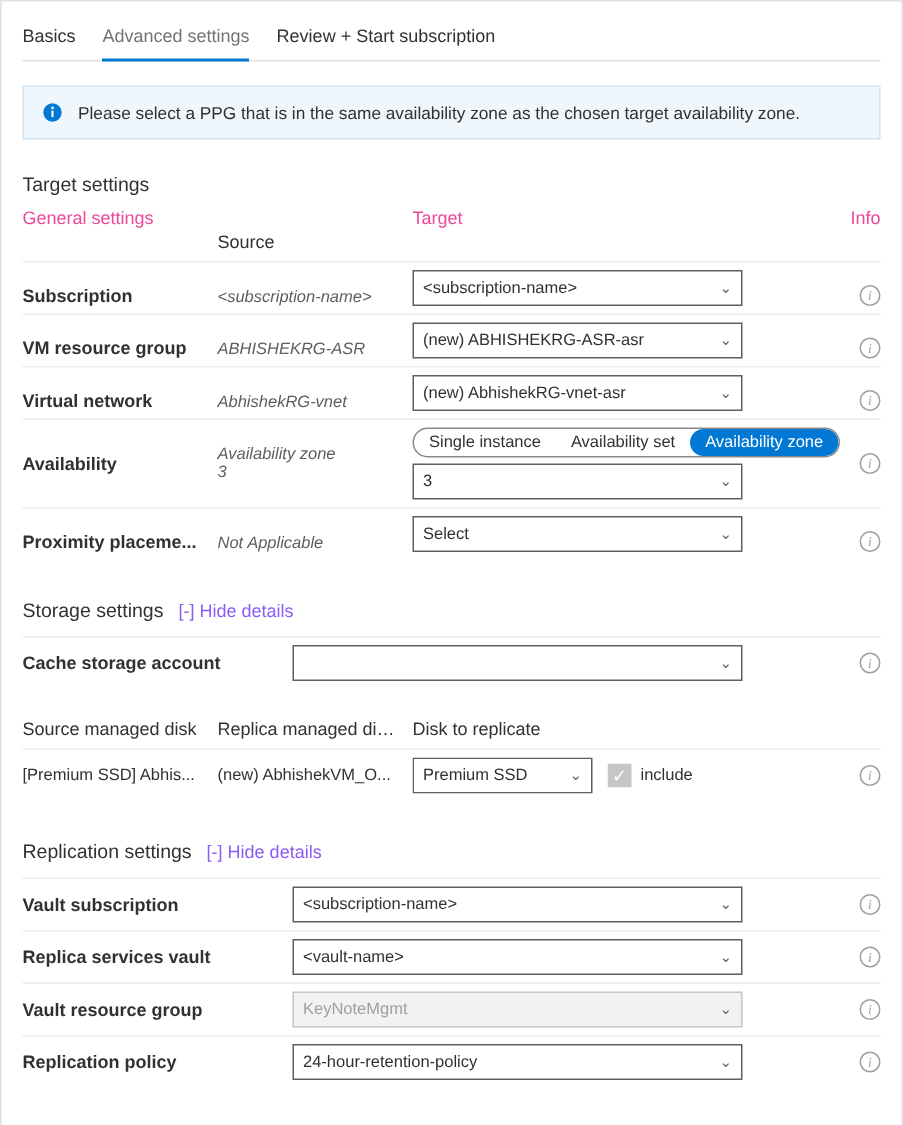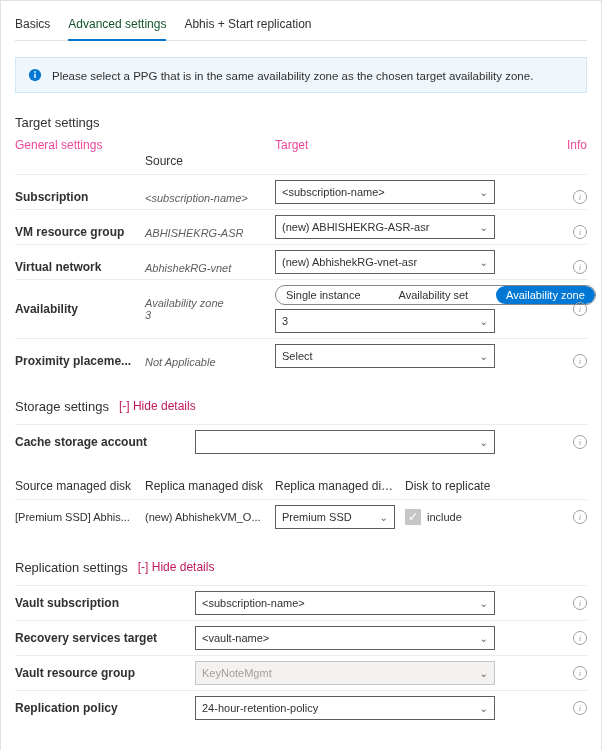--- a/index.html
+++ b/index.html
@@ -1,64 +1,64 @@
 <!DOCTYPE html>
 <html><head>
 <meta charset="utf-8">
 <style>
   * { box-sizing: border-box; margin: 0; padding: 0; }
   body { font-family: "Segoe UI", Arial, sans-serif; font-size: 12px; color: #323130; background: #fff; width: 602px; }
   .container { border: 1px solid #e1e1e1; padding: 12px 14px 20px 14px; }
   .tabs { display: flex; gap: 18px; border-bottom: 1px solid #e1e1e1; margin-bottom: 16px; }
   .tab { padding: 4px 0 8px 0; cursor: pointer; color: #323130; }
-  .tab.active { color: #14532d; border-bottom: 2px solid #0078d4; margin-bottom: -1px; font-weight: 400; }
+  .tab.active { color: #737373; border-bottom: 2px solid #0078d4; margin-bottom: -1px; font-weight: 400; }
   .info-banner { background: #eff6fc; border: 1px solid #d0e7f8; padding: 10px 12px; display: flex; align-items: flex-end; gap: 10px; margin-bottom: 22px; }
   .info-icon-svg { width: 14px; height: 14px; flex-shrink: 0; }
   .info-banner-text { font-size: 11.5px; color: #323130; }
   .section-title { font-size: 13px; color: #323130; margin-bottom: 8px; }
   .col-headers { display: flex; font-size: 12px; color: #323130; margin-bottom: 6px; }
   .cell-label { width: 130px; flex-shrink: 0; }
   .cell-source { width: 130px; flex-shrink: 0; font-style: italic; color: #605e5c; font-size: 11px; padding-right: 8px; }
   .cell-target { width: 220px; flex-shrink: 0; }
   .cell-info { flex: 1; text-align: right; }
   .row { display: flex; align-items: flex-end; padding: 5px 0; border-top: 1px solid #edebe9; }
   .row-label { width: 130px; flex-shrink: 0; font-weight: 600; font-size: 12px; overflow: hidden; text-overflow: ellipsis; white-space: nowrap; }
   .row-source { width: 130px; flex-shrink: 0; font-style: italic; color: #605e5c; font-size: 11px; padding-right: 8px; }
   .row-target { width: 220px; flex-shrink: 0; }
   .row-info { flex: 1; display: flex; justify-content: flex-end; }
   .select-box { width: 100%; height: 24px; border: 1px solid #605e5c; background: #fff; padding: 0 20px 0 6px; font-size: 11px; position: relative; display: flex; align-items: center; cursor: pointer; }
   .select-box.disabled { background: #f3f2f1; color: #a19f9d; border-color: #c8c6c4; }
   .select-chevron { position: absolute; right: 6px; top: 50%; transform: translateY(-50%); font-size: 10px; color: #605e5c; }
-  .seg-group { display: inline-flex; border: 1px solid #8a8886; border-radius: 12px; overflow: hidden; background: #fff; margin-bottom: 4px; gap: 18px; }
+  .seg-group { display: inline-flex; border: 1px solid #8a8886; border-radius: 12px; overflow: hidden; background: #fff; margin-bottom: 4px; }
   .seg { padding: 3px 10px; font-size: 11px; cursor: pointer; white-space: nowrap; }
   .seg.active { background: #0078d4; color: #fff; border-radius: 10px; }
   .info-circle { width: 14px; height: 14px; border: 1px solid #a19f9d; border-radius: 50%; display: inline-flex; align-items: center; justify-content: center; font-size: 9px; color: #a19f9d; font-style: italic; font-family: serif; cursor: pointer; }
-  .hide-link { color: #be185d; font-size: 12px; cursor: pointer; margin-left: 10px; }
-  .section-header { display: flex; align-items: flex-start; margin-top: 26px; margin-bottom: 10px; }
+  .hide-link { color: #8b5cf6; font-size: 12px; cursor: pointer; margin-left: 10px; }
+  .section-header { display: flex; align-items: flex-end; margin-top: 26px; margin-bottom: 10px; }
   .wide-row { display: flex; align-items: center; padding: 5px 0; border-top: 1px solid #edebe9; }
   .wide-label { width: 180px; flex-shrink: 0; font-weight: 600; font-size: 12px; }
   .wide-control { width: 300px; flex-shrink: 0; }
   .wide-info { flex: 1; display: flex; justify-content: flex-end; }
   .disk-headers { display: flex; font-size: 12px; color: #323130; padding: 6px 0; margin-top: 14px; }
   .disk-col { width: 130px; flex-shrink: 0; overflow: hidden; text-overflow: ellipsis; white-space: nowrap; padding-right: 8px; }
   .disk-col.small { width: 110px; }
   .disk-row { display: flex; align-items: center; padding: 5px 0; border-top: 1px solid #edebe9; }
   .checkbox { width: 16px; height: 16px; background: #c8c6c4; display: inline-flex; align-items: center; justify-content: center; margin-right: 6px; }
   .checkmark { color: #fff; font-size: 12px; }
   .header-plain { font-size: 12px; color: #ec4899; }
 </style>
 </head>
 <body>
 
 <div class="container">
 
   <div class="tabs">
     <div class="tab">Basics</div>
     <div class="tab active">Advanced settings</div>
-    <div class="tab">Abhis + Start replication</div>
+    <div class="tab">Review + Start subscription</div>
   </div>
 
   <div class="info-banner">
     <svg class="info-icon-svg" viewBox="0 0 16 16">
       <circle cx="8" cy="8" r="7" fill="#0078d4"></circle>
       <rect x="7.2" y="6.5" width="1.6" height="5" fill="#fff"></rect>
       <circle cx="8" cy="4.5" r="1" fill="#fff"></circle>
     </svg>
     <span class="info-banner-text">Please select a PPG that is in the same availability zone as the chosen target availability zone.</span>
   </div>
@@ -161,21 +161,20 @@
         <span class="select-chevron">⌄</span>
       </div>
     </div>
     <div class="wide-info">
         <span class="info-circle">i</span>
       </div>
   </div>
 
   <div class="disk-headers">
     <div class="disk-col">Source managed disk</div>
-    <div class="disk-col">Replica managed disk</div>
     <div class="disk-col">Replica managed dis...</div>
     <div class="disk-col small">Disk to replicate</div>
   </div>
   <div class="disk-row">
     <div class="disk-col" style="font-size:11px;">[Premium SSD] Abhis...</div>
     <div class="disk-col" style="font-size:11px;">(new) AbhishekVM_O...</div>
     <div class="disk-col">
       <div class="select-box" style="width:120px;">
         <span>Premium SSD</span>
         <span class="select-chevron">⌄</span>
@@ -204,21 +203,21 @@
         <span>&lt;subscription-name&gt;</span>
         <span class="select-chevron">⌄</span>
       </div>
     </div>
     <div class="wide-info">
         <span class="info-circle">i</span>
       </div>
   </div>
 
   <div class="wide-row">
-    <div class="wide-label">Recovery services target</div>
+    <div class="wide-label">Replica services vault</div>
     <div class="wide-control">
       <div class="select-box">
         <span>&lt;vault-name&gt;</span>
         <span class="select-chevron">⌄</span>
       </div>
     </div>
     <div class="wide-info">
         <span class="info-circle">i</span>
       </div>
   </div>

